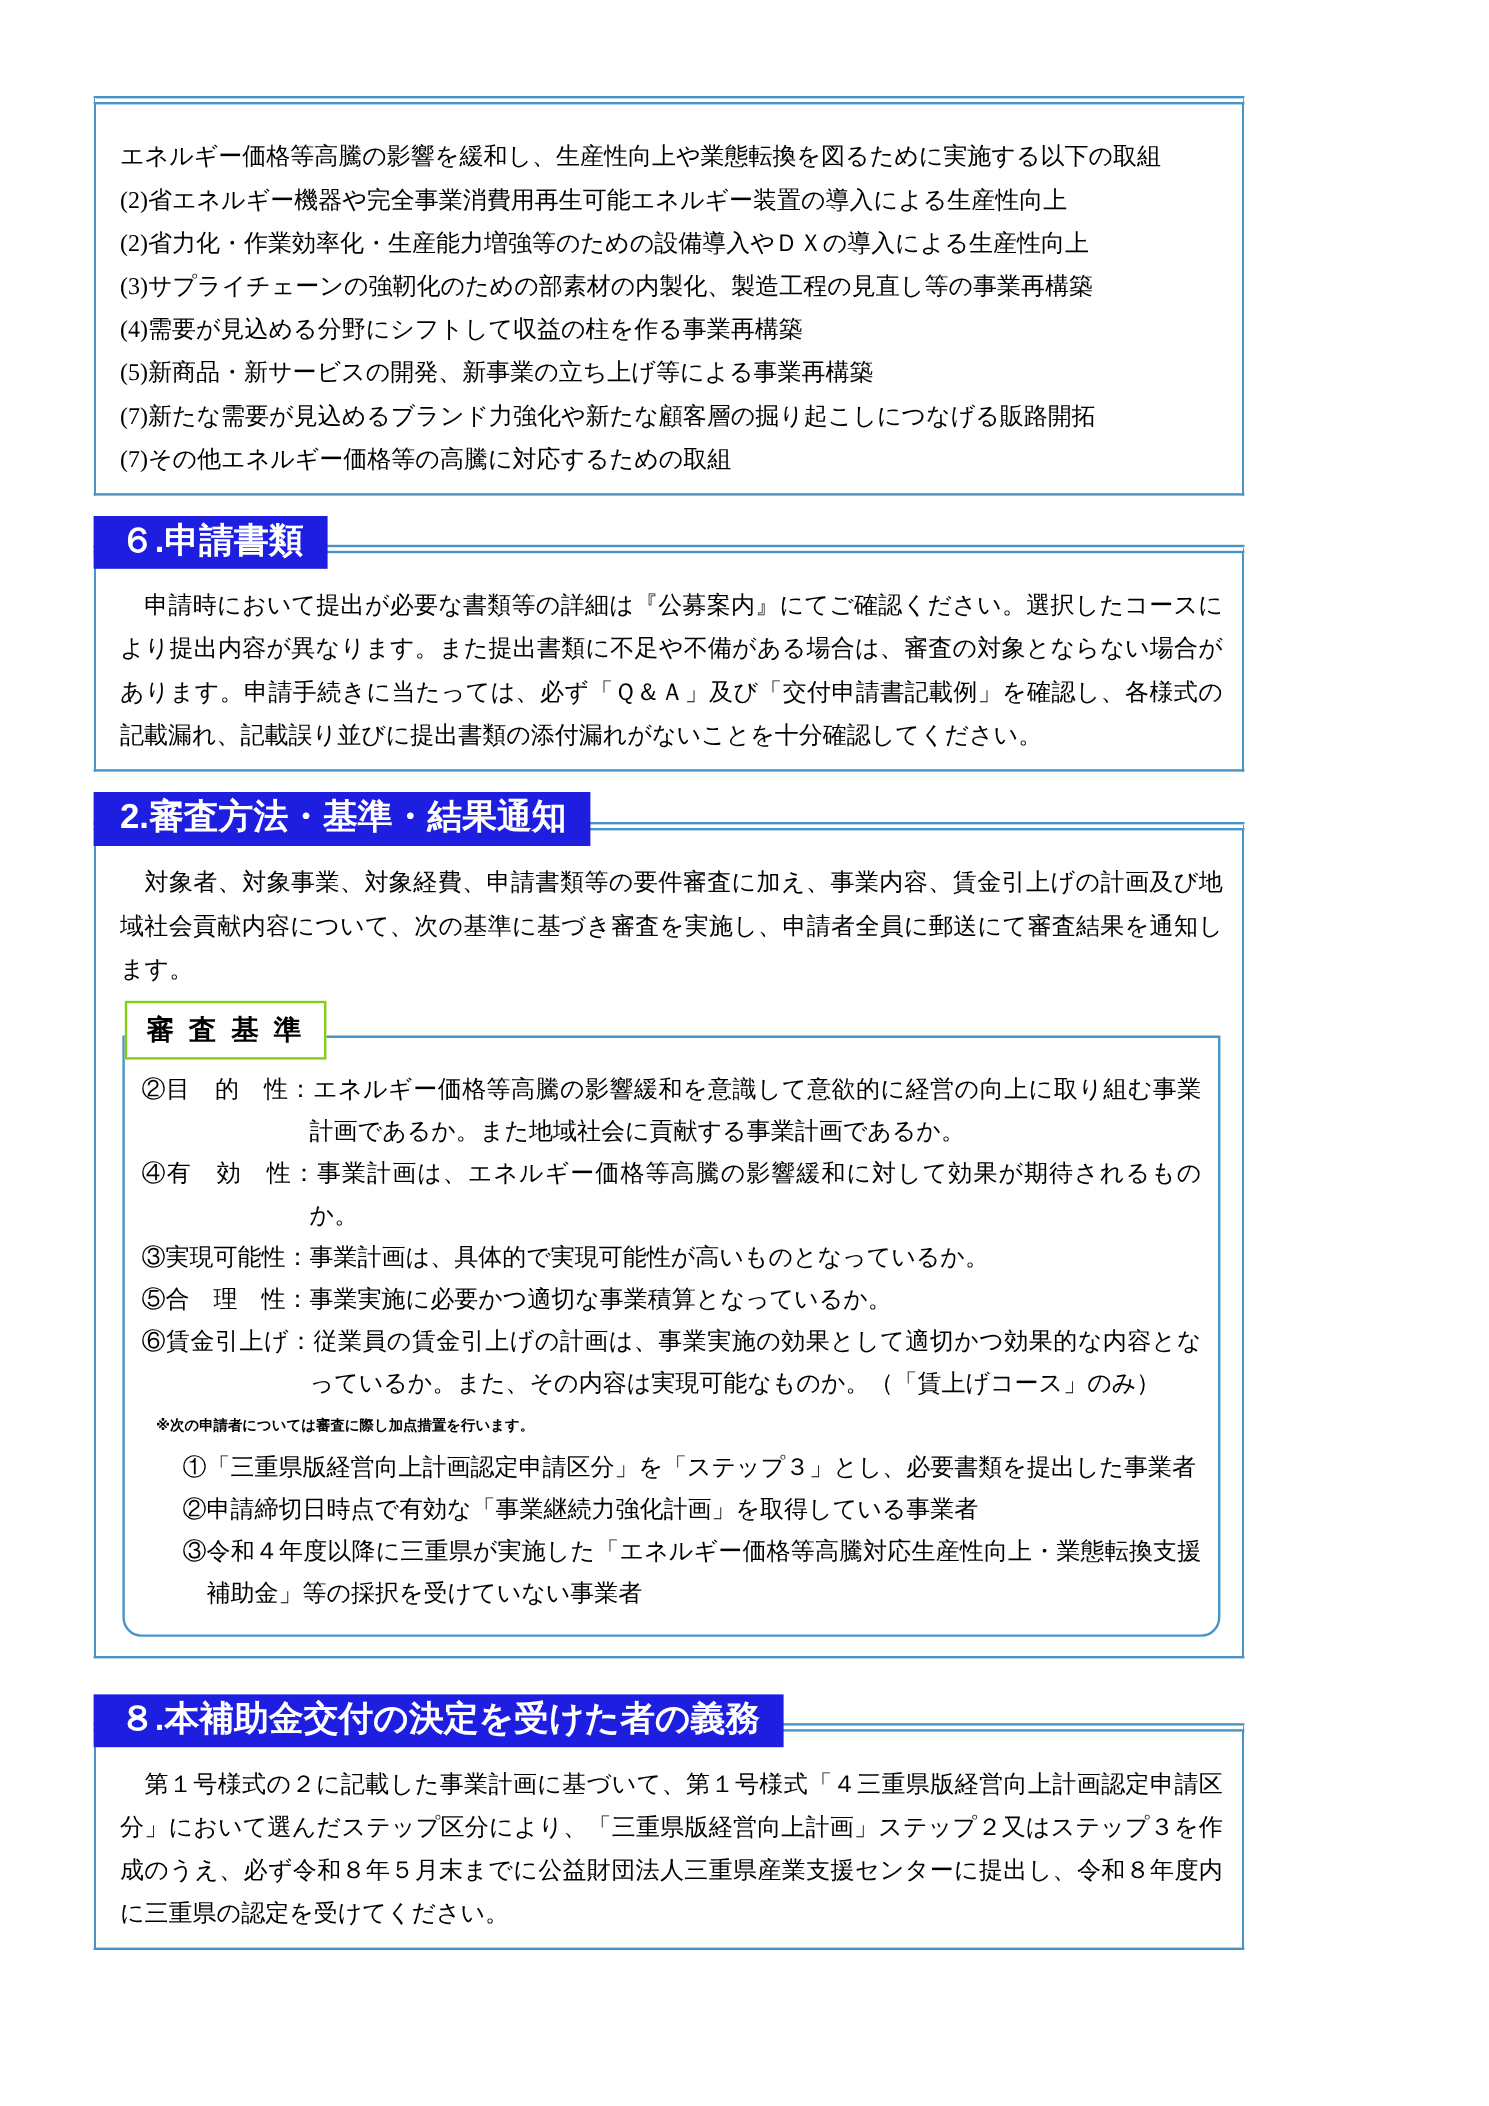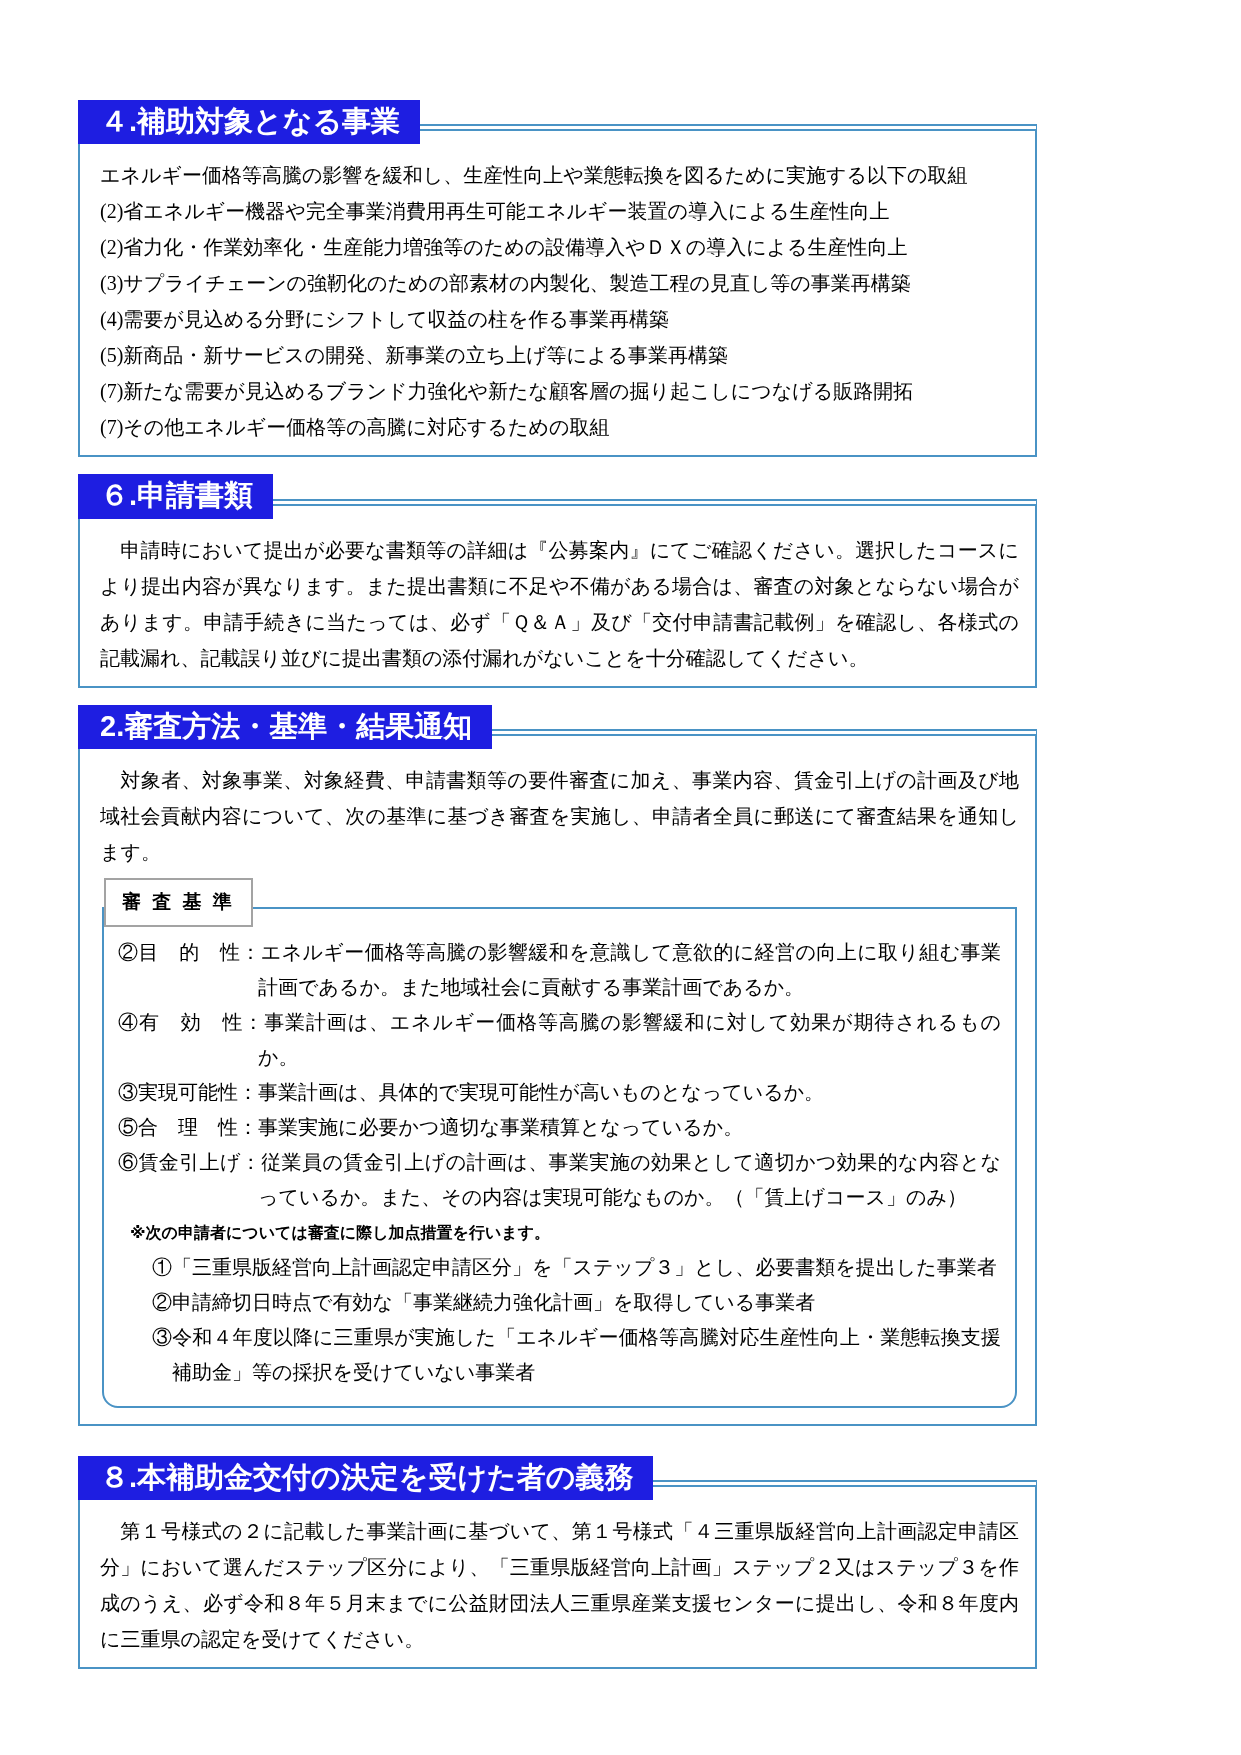--- a/index.html
+++ b/index.html
@@ -24,45 +24,44 @@
     margin-top:-20px;
     padding:26px 16px 10px 20px;
     font-size:20px;line-height:36px;
   }
   .para{text-align:justify;margin:0;}
   .line{white-space:nowrap;}
   
   .crit{position:relative;margin:8px 2px 6px 2px;}
   .crit-head{
     display:inline-block;position:relative;z-index:2;
-    background:#fff;border:2px solid #a3a3a3;color:#000;
+    background:#fff;border:2px solid #84cc16;color:#000;
     font-family:"Liberation Sans","DejaVu Sans",sans-serif;
-    font-weight:bold;font-size:19px;letter-spacing:3px;
+    font-weight:bold;font-size:23px;letter-spacing:3px;
     padding:4px 16px 5px 16px;margin-left:2px;
   }
   .crit-box{
     border:2px solid #4a93c5;border-radius:0 0 16px 16px;
     margin-top:-20px;
     padding:26px 14px 16px 14px;
     font-size:20px;line-height:35px;
   }
   .crit-item{padding-left:7em;text-indent:-7em;text-align:justify;}
   .bonus-title{
     font-family:"Liberation Sans","DejaVu Sans",sans-serif;
-    font-weight:bold;padding-left:12px;font-size:16px;
+    font-weight:bold;padding-left:12px;font-size:12px;
   }
   .bonus-item{padding-left:calc(34px + 1em);text-indent:-1em;text-align:justify;}
 </style>
 </head>
 <body>
 
 <div class="page">
 
   <div class="sec">
-    <div class="sec-head">４.補助対象となる事業</div>
     <div class="sec-box">
       <div class="line">エネルギー価格等高騰の影響を緩和し、生産性向上や業態転換を図るために実施する以下の取組</div>
       <div class="line">(2)省エネルギー機器や完全事業消費用再生可能エネルギー装置の導入による生産性向上</div>
       <div class="line">(2)省力化・作業効率化・生産能力増強等のための設備導入やＤＸの導入による生産性向上</div>
       <div class="line">(3)サプライチェーンの強靭化のための部素材の内製化、製造工程の見直し等の事業再構築</div>
       <div class="line">(4)需要が見込める分野にシフトして収益の柱を作る事業再構築</div>
       <div class="line">(5)新商品・新サービスの開発、新事業の立ち上げ等による事業再構築</div>
       <div class="line">(7)新たな需要が見込めるブランド力強化や新たな顧客層の掘り起こしにつなげる販路開拓</div>
       <div class="line">(7)その他エネルギー価格等の高騰に対応するための取組</div>
     </div>

